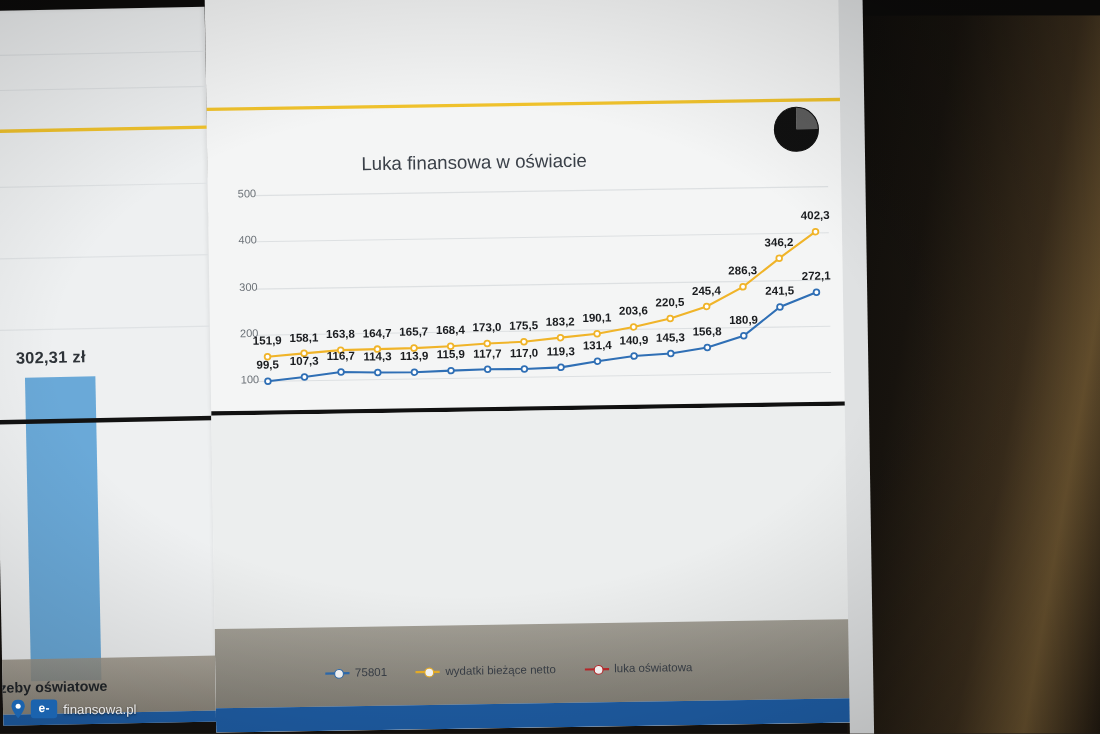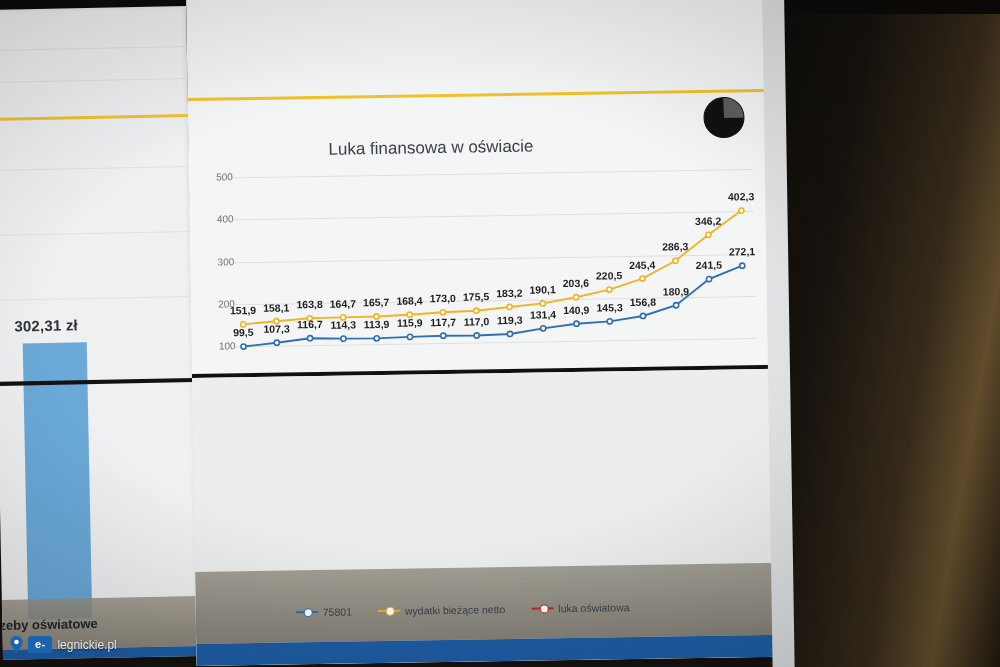--- a/index.html
+++ b/index.html
@@ -418,16 +418,16 @@
   <div class="screen panel-sliver"></div>
 
   <div class="vignette"></div>
 
   <div class="watermark">
     <svg class="pin" viewBox="0 0 13 17" style="position:static">
       <path d="M6.5 0C3 0 0.5 2.5 0.5 6c0 4 6 11 6 11s6-7 6-11c0-3.5-2.5-6-6-6z" fill="#1b63ae"></path>
       <circle cx="6.5" cy="6" r="2.3" fill="#ffffff"></circle>
     </svg>
     <span class="wm-badge">e-</span>
-    <span class="wm-text">legnickie.pl</span>
+    <span class="wm-text">finansowa.pl</span>
   </div>
 
 </div>
 
 </body></html>

